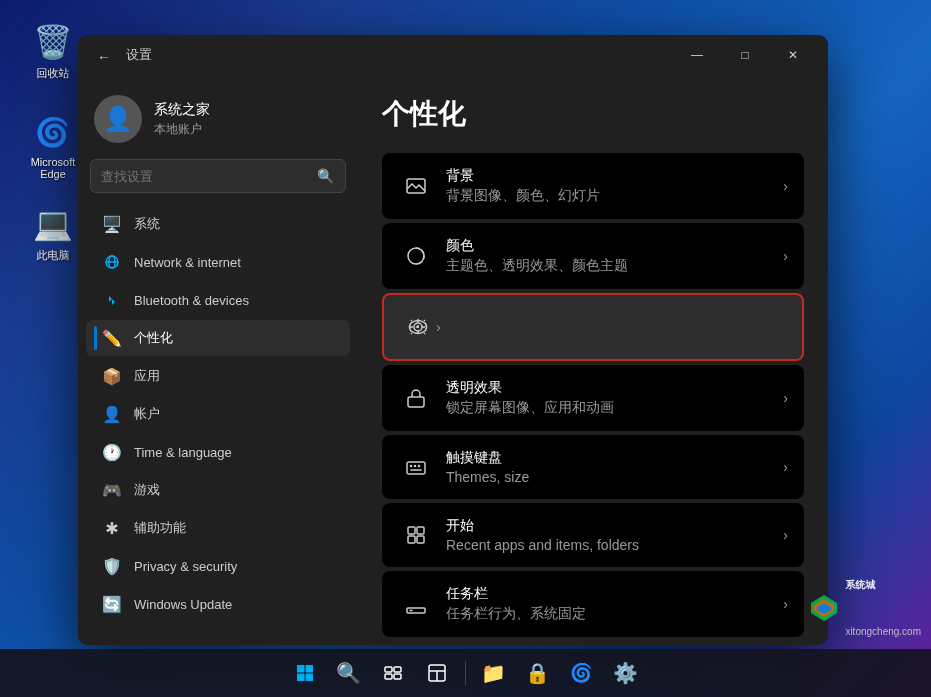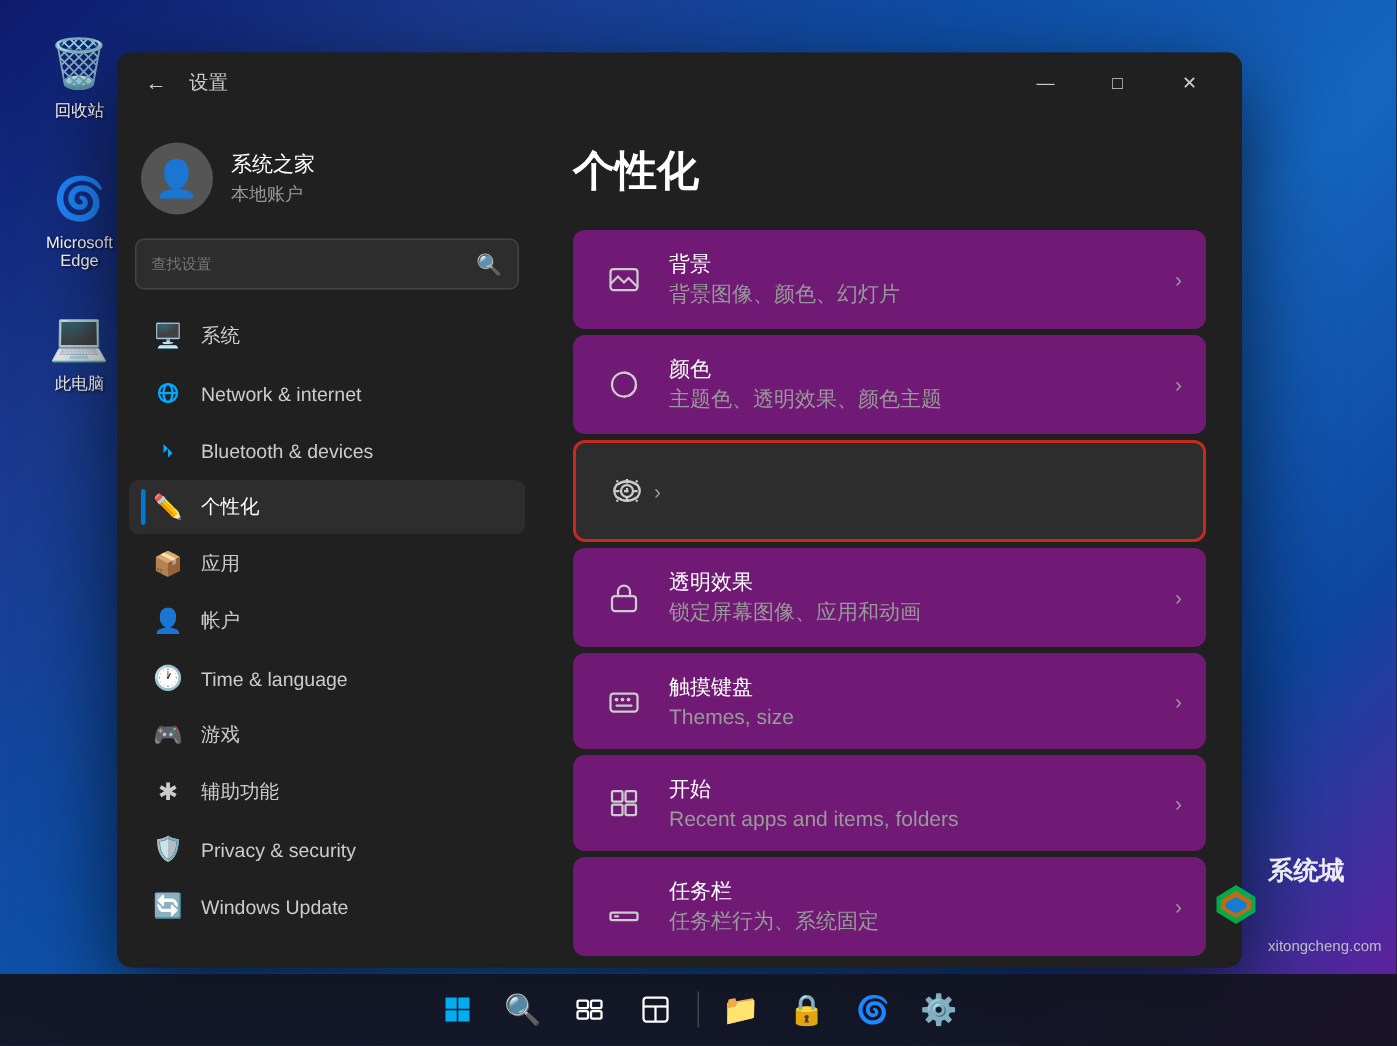--- a/index.html
+++ b/index.html
@@ -224,21 +224,21 @@
       align-items: center;
       padding: 0 10px;
       height: 34px;
     }
     .search-box input {
       flex: 1;
       background: transparent;
       border: none;
       outline: none;
       color: #ccc;
-      font-size: 10px;
+      font-size: 13px;
     }
     .search-box .search-icon-wrap {
       color: #999;
       font-size: 14px;
     }
 
     
     .nav-item {
       display: flex;
       align-items: center;
@@ -285,21 +285,21 @@
       font-size: 28px;
       color: white;
       font-weight: 600;
       margin-bottom: 20px;
     }
 
     
     .settings-item {
       display: flex;
       align-items: center;
-      background: #701a75;
+      background: #000000;
       border-radius: 8px;
       padding: 14px 16px;
       margin-bottom: 4px;
       cursor: pointer;
       transition: background 0.15s;
     }
     .settings-item.highlighted {
       border: 2px solid #c42b1c;
       background: #2d2d2d;
     }
@@ -557,21 +557,21 @@
     </div>
   </div>
 
   <div class="watermark">
     <svg width="30" height="30" viewBox="0 0 30 30">
       <polygon points="15,2 28,10 28,20 15,28 2,20 2,10" fill="#00c851" opacity="0.9"></polygon>
       <polygon points="15,6 25,12 25,18 15,24 5,18 5,12" fill="#ff6600" opacity="0.8"></polygon>
       <polygon points="15,10 22,14 22,17 15,21 8,17 8,14" fill="#0088ff" opacity="0.9"></polygon>
     </svg>
     <div>
-      <div style="font-size:17px; color:white; font-weight:600;">系统城</div>
+      <div style="font-size:10px; color:white; font-weight:600;">系统城</div>
       <div style="font-size:10px; color:#ccc;margin-top:34px;">xitongcheng.com</div>
     </div>
   </div>
 
   <div class="taskbar">
     <div class="taskbar-icon taskbar-start">
       <svg width="18" height="18" viewBox="0 0 18 18" fill="#00adef">
           <rect x="1" y="1" width="7.5" height="7.5"></rect>
           <rect x="9.5" y="1" width="7.5" height="7.5"></rect>
           <rect x="1" y="9.5" width="7.5" height="7.5"></rect>

